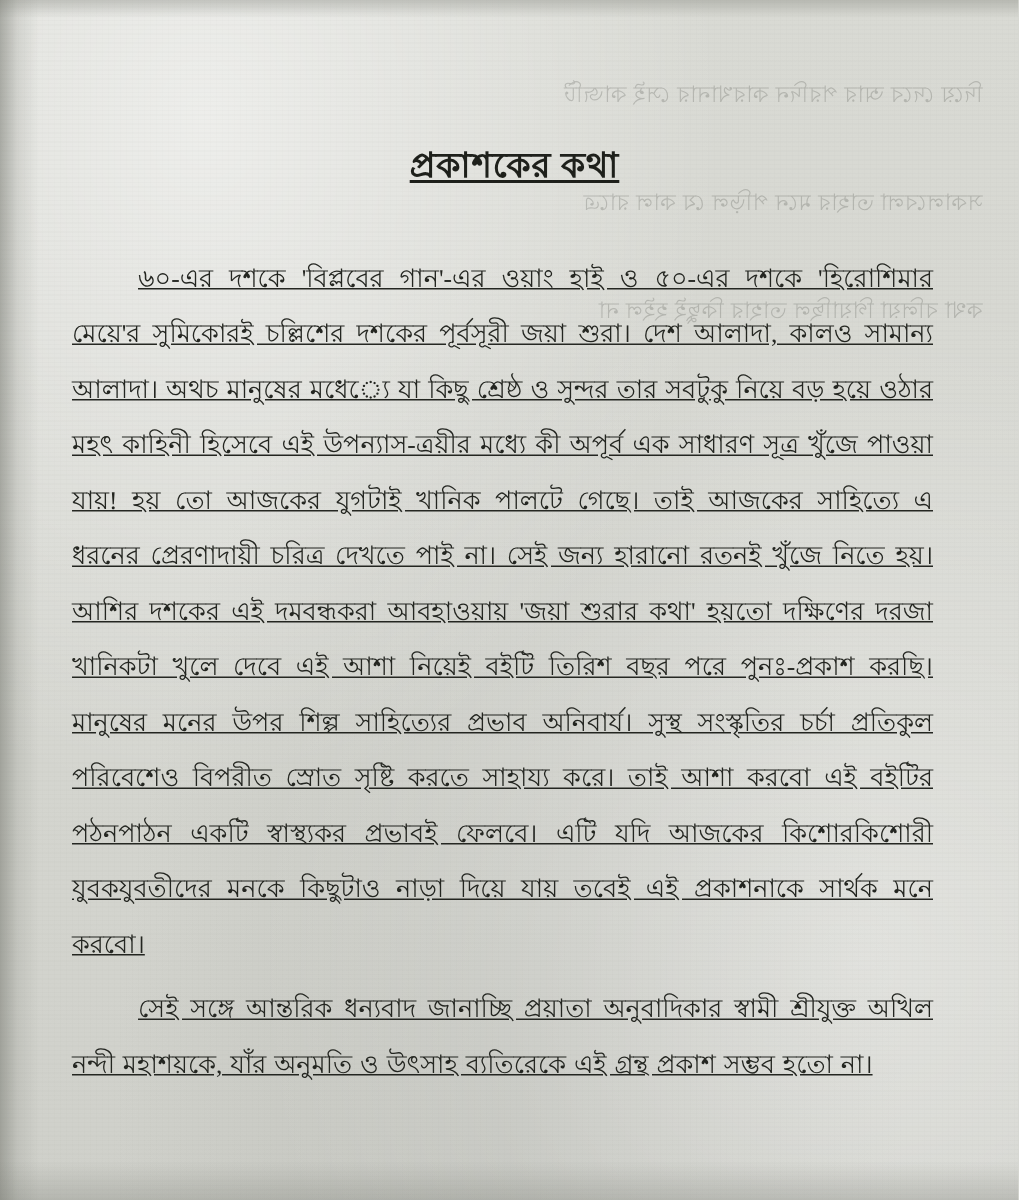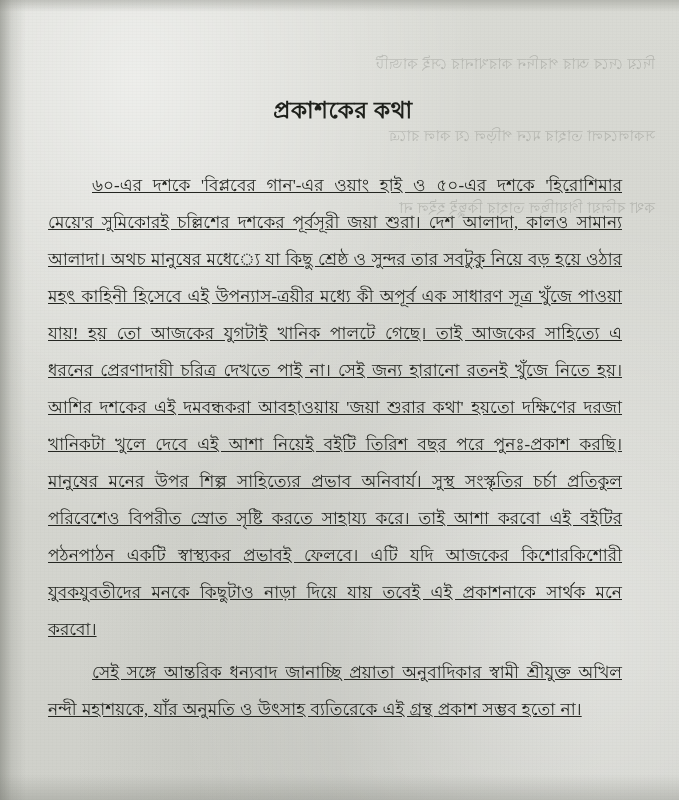--- a/index.html
+++ b/index.html
@@ -90,20 +90,21 @@
     color: #232520;
   }
 
   .doc-title {
     text-align: center;
     font-size: 23px;
     font-weight: 700;
     letter-spacing: 0.6px;
     margin: 0 0 36px 0;
     color: #1d1f1a;
+    text-decoration: underline;
   }
 
   .para {
     font-size: 17px;
     line-height: 37px;
     text-align: justify;
     text-justify: inter-word;
     text-indent: 44px;
     margin: 0 16px 2px 0;
     color: #232520;

